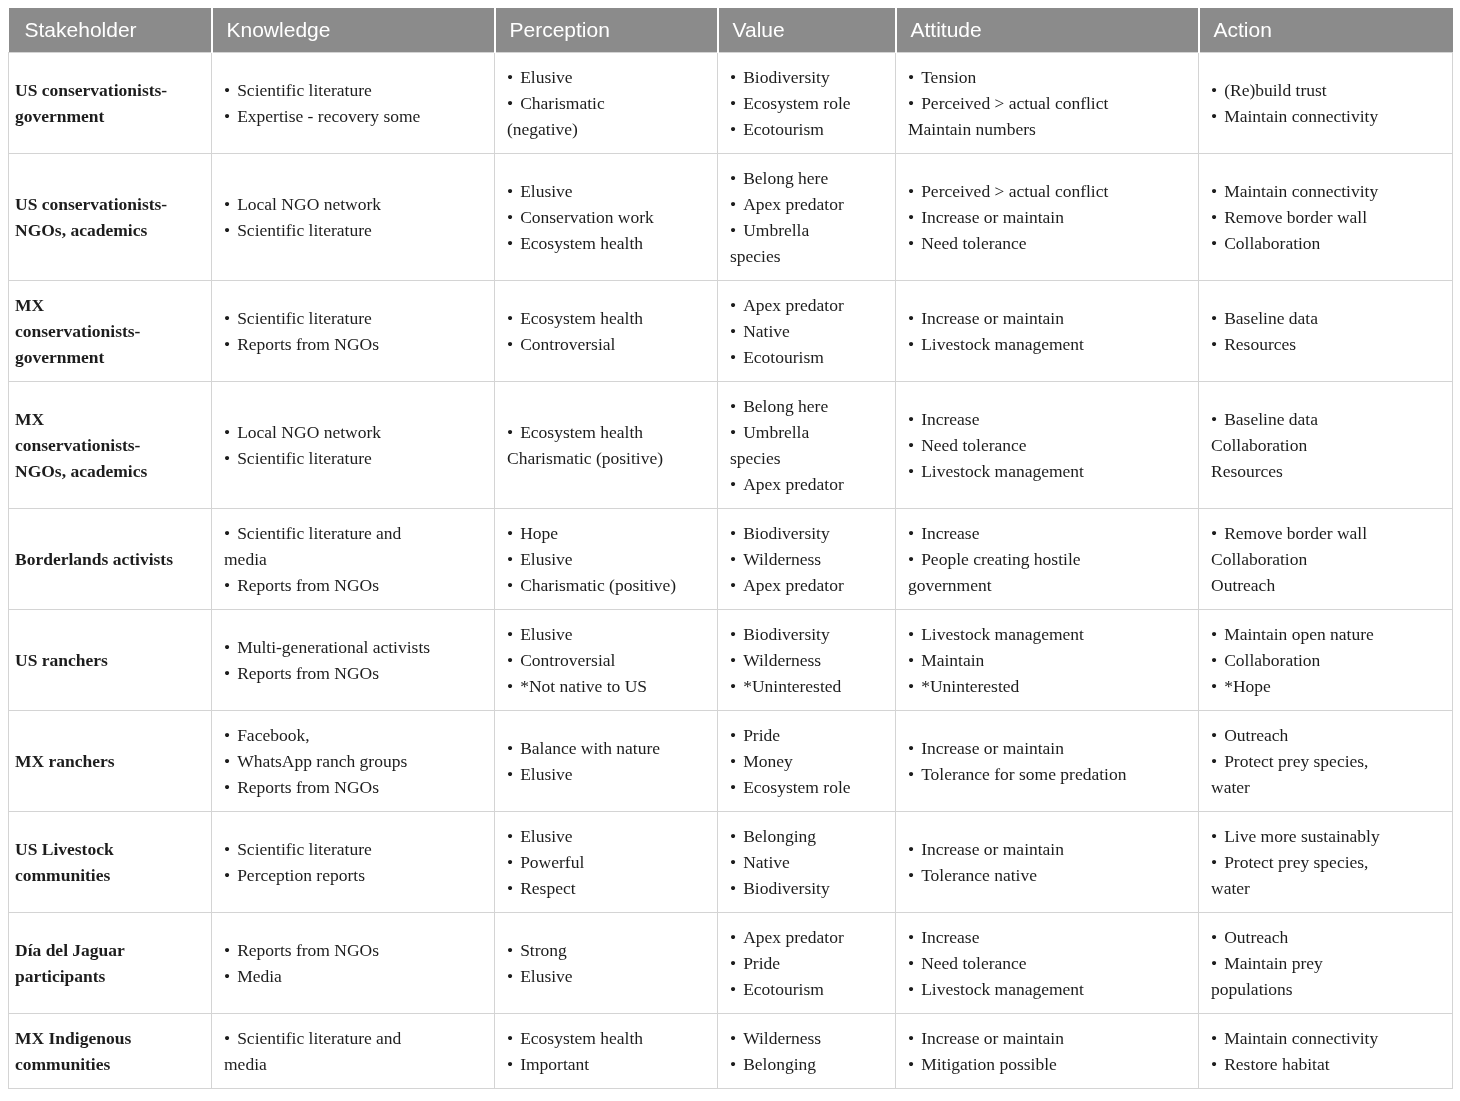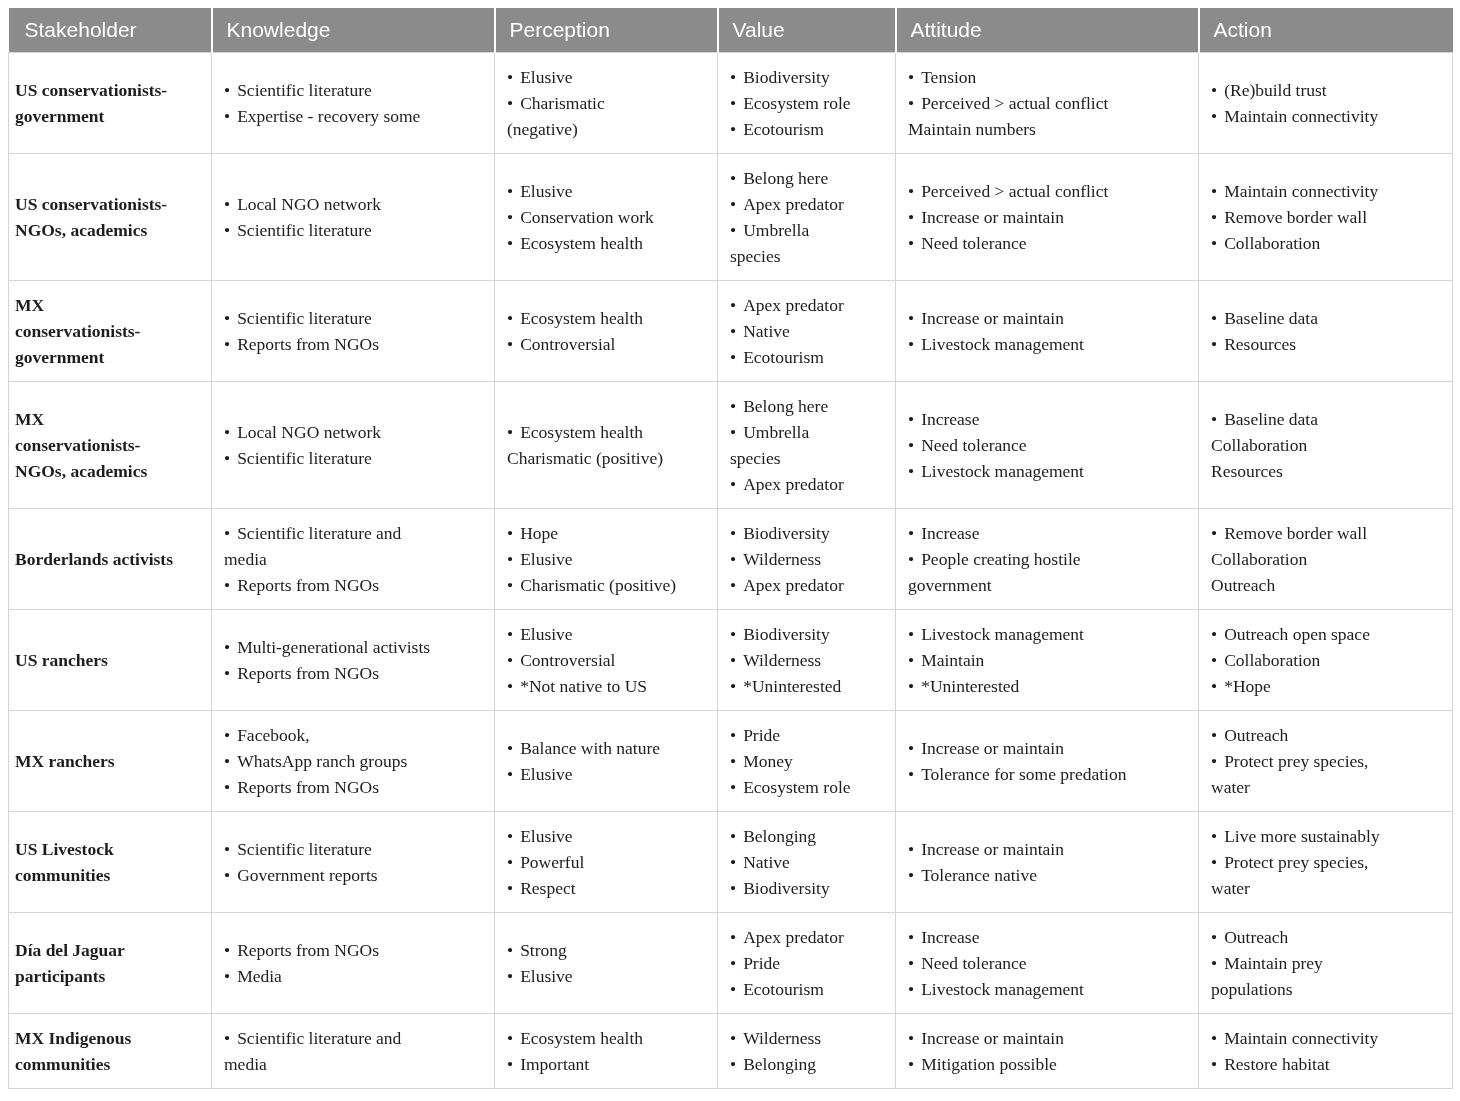--- a/index.html
+++ b/index.html
@@ -239,21 +239,21 @@
             <div class="item"><span class="bullet">•</span><span>Biodiversity</span></div>
             <div class="item"><span class="bullet">•</span><span>Wilderness</span></div>
             <div class="item"><span class="bullet">•</span><span>*Uninterested</span></div>
           </td>
           <td>
             <div class="item"><span class="bullet">•</span><span>Livestock management</span></div>
             <div class="item"><span class="bullet">•</span><span>Maintain</span></div>
             <div class="item"><span class="bullet">•</span><span>*Uninterested</span></div>
           </td>
           <td>
-            <div class="item"><span class="bullet">•</span><span>Outreach open space</span></div>
+            <div class="item"><span class="bullet">•</span><span>Maintain open nature</span></div>
             <div class="item"><span class="bullet">•</span><span>Collaboration</span></div>
             <div class="item"><span class="bullet">•</span><span>*Hope</span></div>
           </td>
         </tr>
         <tr>
           <td class="stakeholder">
             <div class="item">MX ranchers</div>
           </td>
           <td>
             <div class="item"><span class="bullet">•</span><span>Facebook,</span></div>
@@ -279,21 +279,21 @@
             <div class="item"><span>water</span></div>
           </td>
         </tr>
         <tr>
           <td class="stakeholder">
             <div class="item">US Livestock</div>
             <div class="item">communities</div>
           </td>
           <td>
             <div class="item"><span class="bullet">•</span><span>Scientific literature</span></div>
-            <div class="item"><span class="bullet">•</span><span>Government reports</span></div>
+            <div class="item"><span class="bullet">•</span><span>Perception reports</span></div>
           </td>
           <td>
             <div class="item"><span class="bullet">•</span><span>Elusive</span></div>
             <div class="item"><span class="bullet">•</span><span>Powerful</span></div>
             <div class="item"><span class="bullet">•</span><span>Respect</span></div>
           </td>
           <td>
             <div class="item"><span class="bullet">•</span><span>Belonging</span></div>
             <div class="item"><span class="bullet">•</span><span>Native</span></div>
             <div class="item"><span class="bullet">•</span><span>Biodiversity</span></div>

